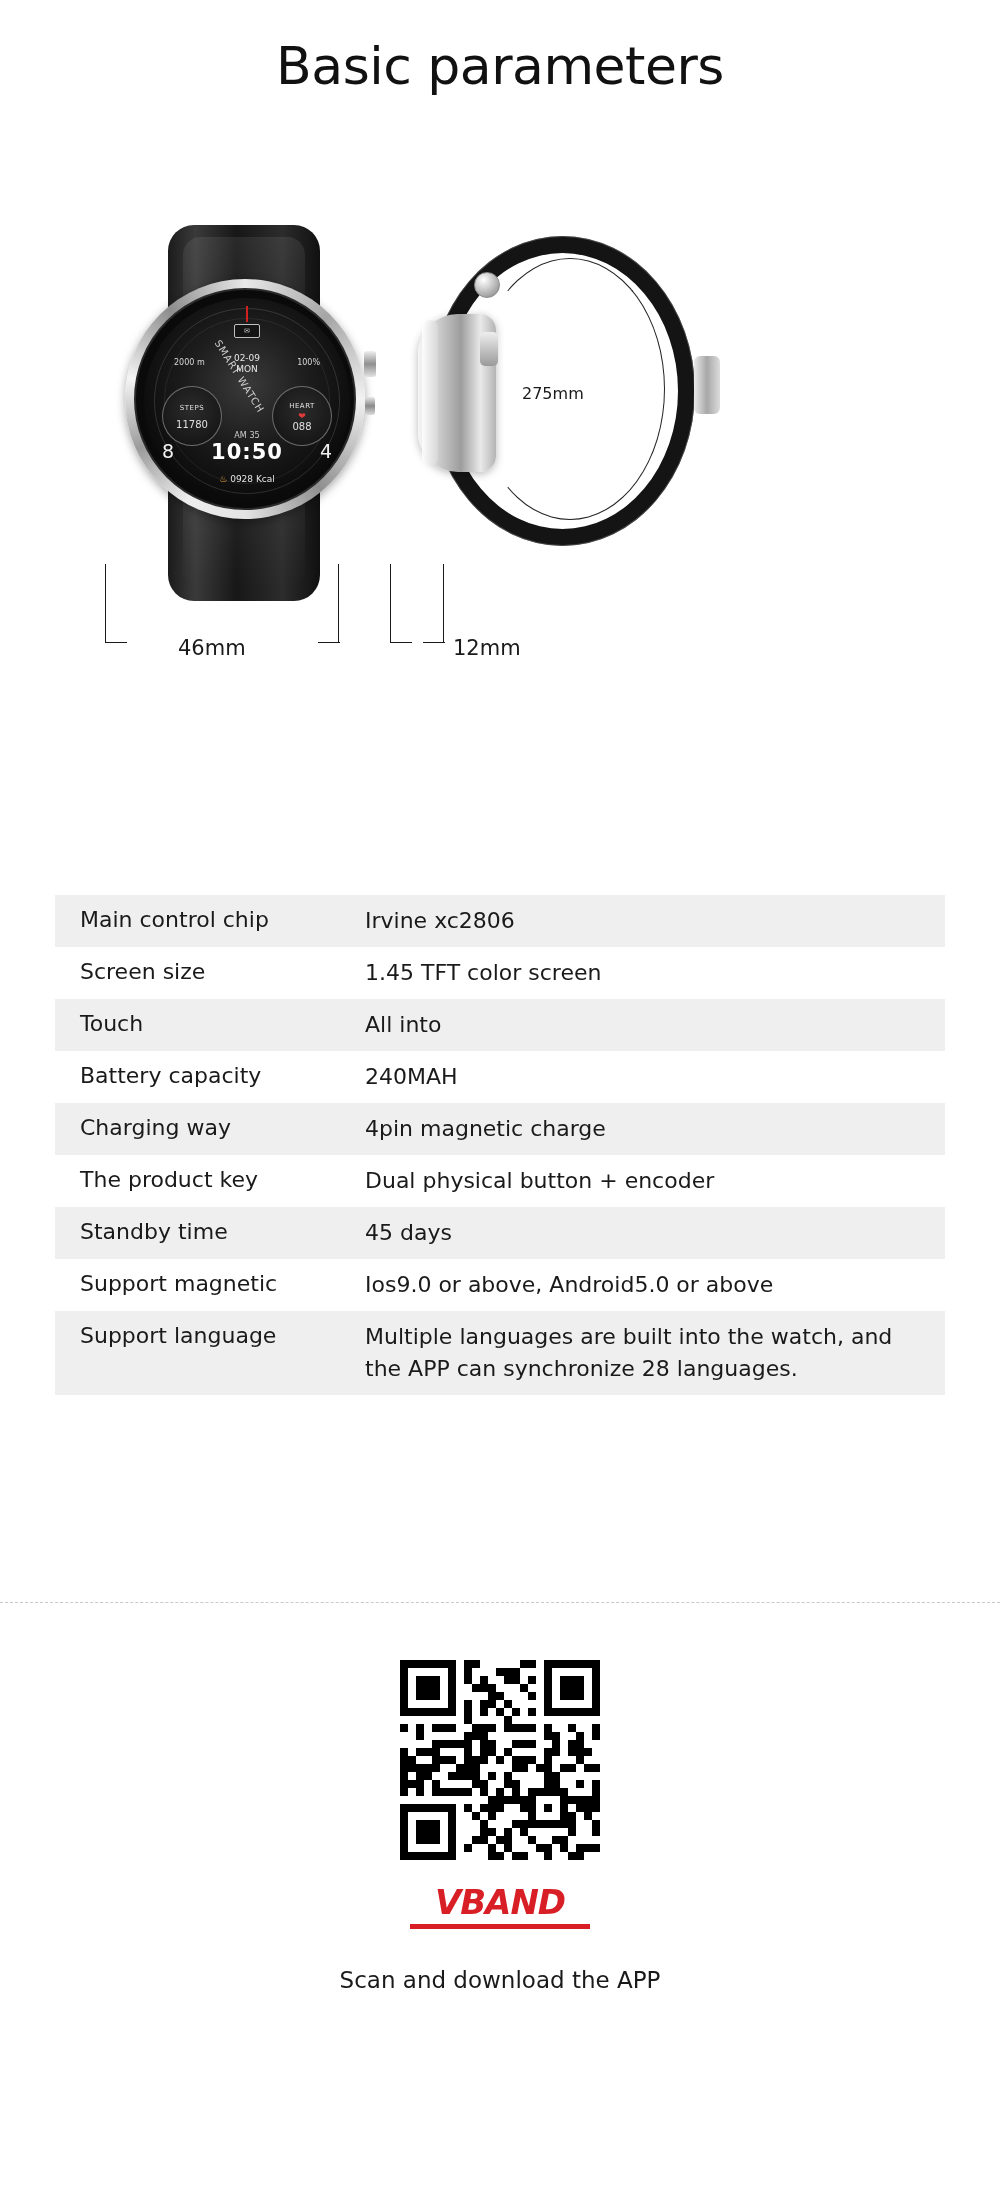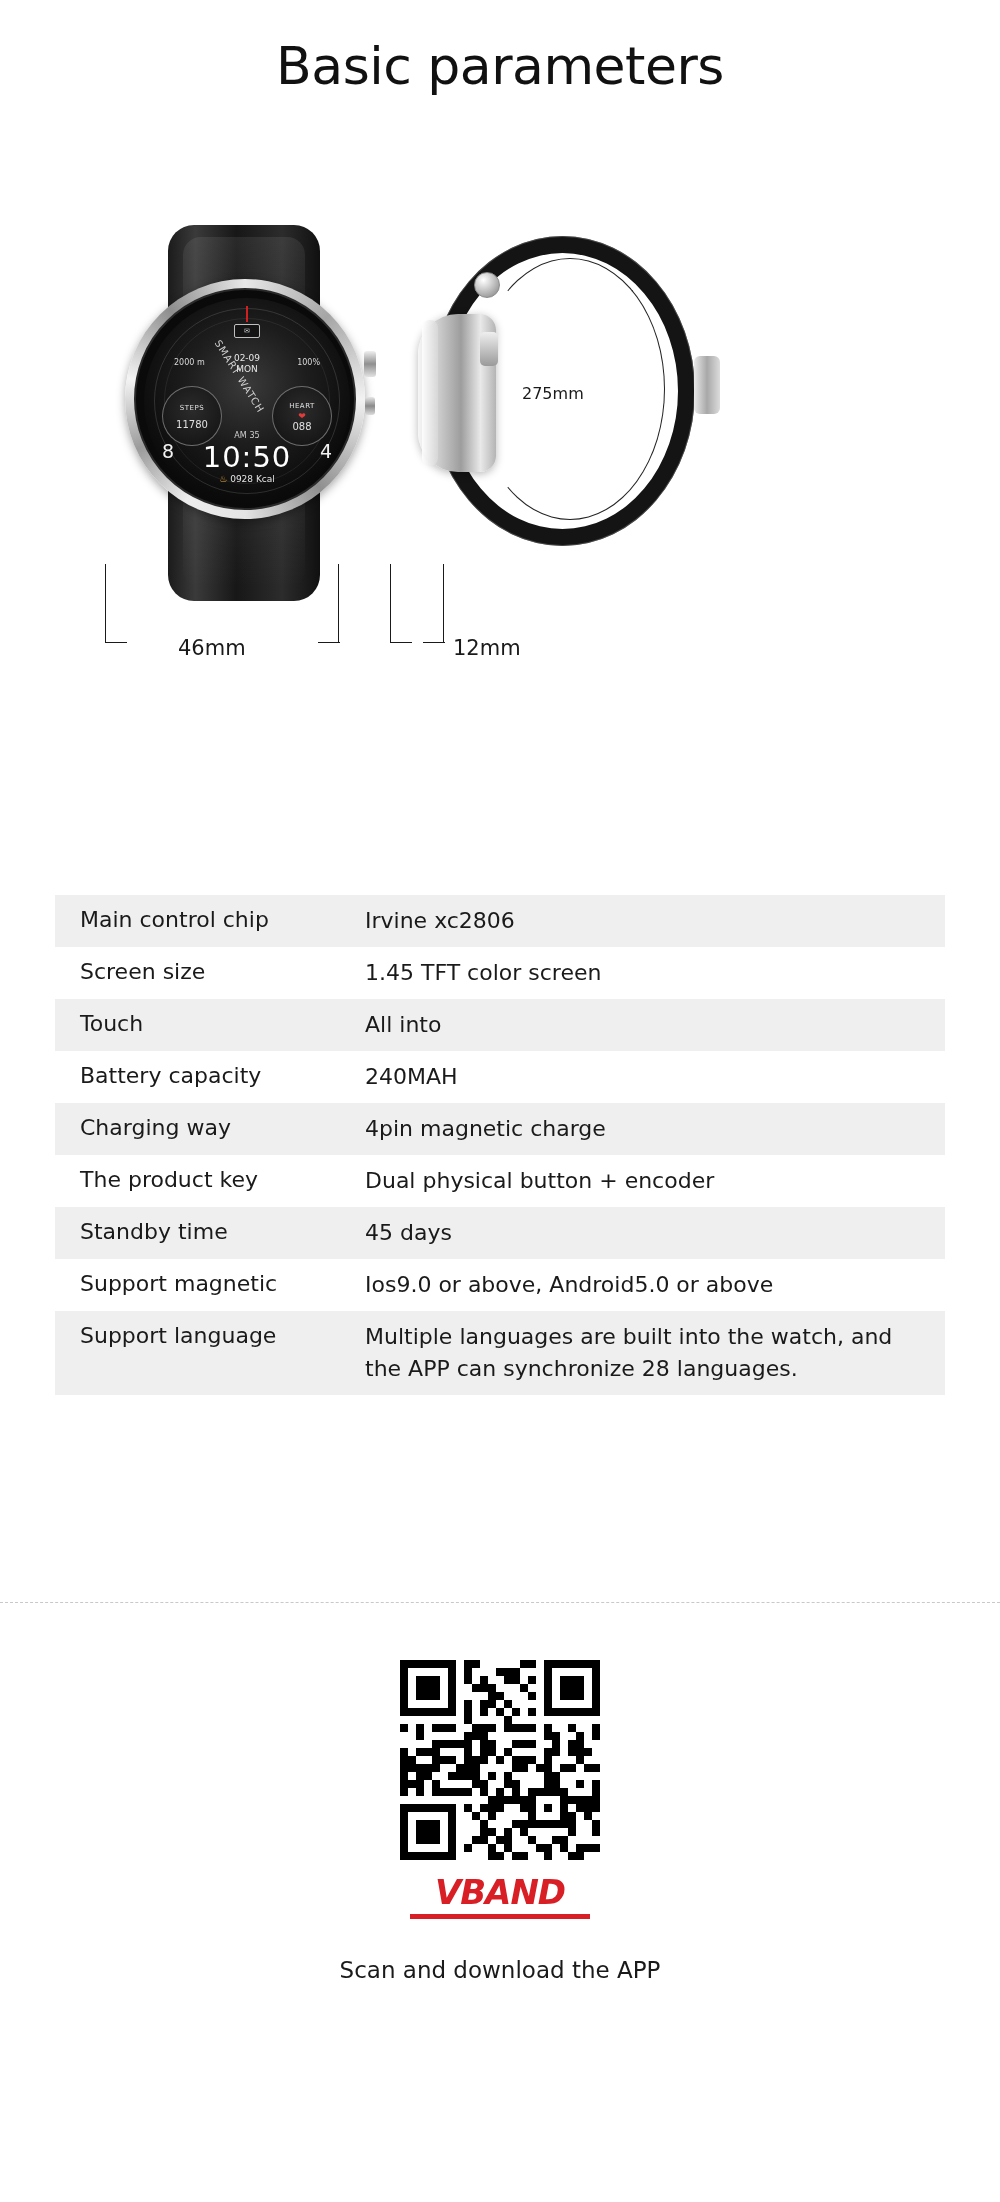--- a/index.html
+++ b/index.html
@@ -147,21 +147,21 @@
   .subdial .sd-title { font-size: 7px; letter-spacing: .5px; }
   .subdial .sd-val { font-size: 10px; margin-top: 7px; }
   .subdial.left { left: 18px; top: 88px; }
   .subdial.right { right: 18px; top: 88px; }
   .heart-ico { color:#e03b3b; font-size: 9px; }
   .time-main {
     position:absolute; left: 50%; top: 132px; transform: translateX(-50%);
     text-align:center;
   }
   .time-main .ampm { font-size: 8px; color:#cfcfcf; }
-  .time-main .big { font-size: 29px; font-weight: 400; letter-spacing: 1px; color:#fff; }
+  .time-main .big { font-size: 21px; font-weight: 700; letter-spacing: 1px; color:#fff; }
   .num-8 { position:absolute; left: 18px; top: 142px; font-size: 19px; color:#f2f2f2; }
   .num-4 { position:absolute; right: 18px; top: 142px; font-size: 19px; color:#f2f2f2; }
   .kcal {
     position:absolute; left: 50%; bottom: 20px; transform: translateX(-50%);
     font-size: 9px; color:#e4e4e4; white-space: nowrap;
   }
   .kcal .flame { color:#e8a33a; }
   .crown {
     position:absolute; right: -6px; top: 150px;
     width: 12px; height: 26px; border-radius: 3px;
@@ -298,21 +298,21 @@
   .qr-code {
     width: 200px; height: 200px;
     margin: 0 auto;
     display: grid;
     grid-template-columns: repeat(25, 8px);
     grid-template-rows: repeat(25, 8px);
   }
   .qr-code i { display:block; background:#fff; }
   .qr-code i.on { background:#000; }
   .vband {
-    margin-top: 12px;
+    margin-top: 22px;
     font-size: 34px;
     font-weight: 700;
     font-style: italic;
     color: #d81f26;
     letter-spacing: -1px;
     line-height: 40px;
   }
   .vband .underline {
     width: 180px; height: 5px; background:#d81f26; margin: 2px auto 0;
   }

